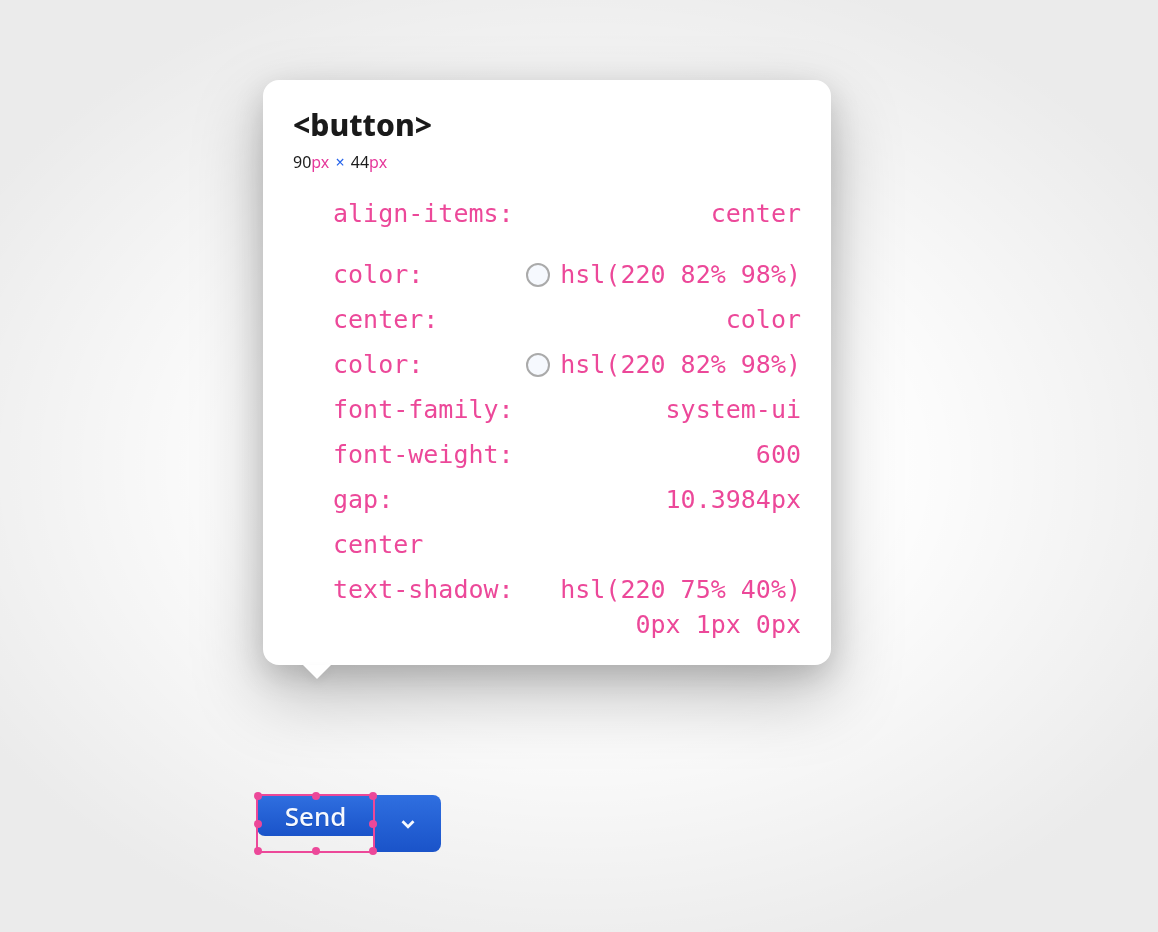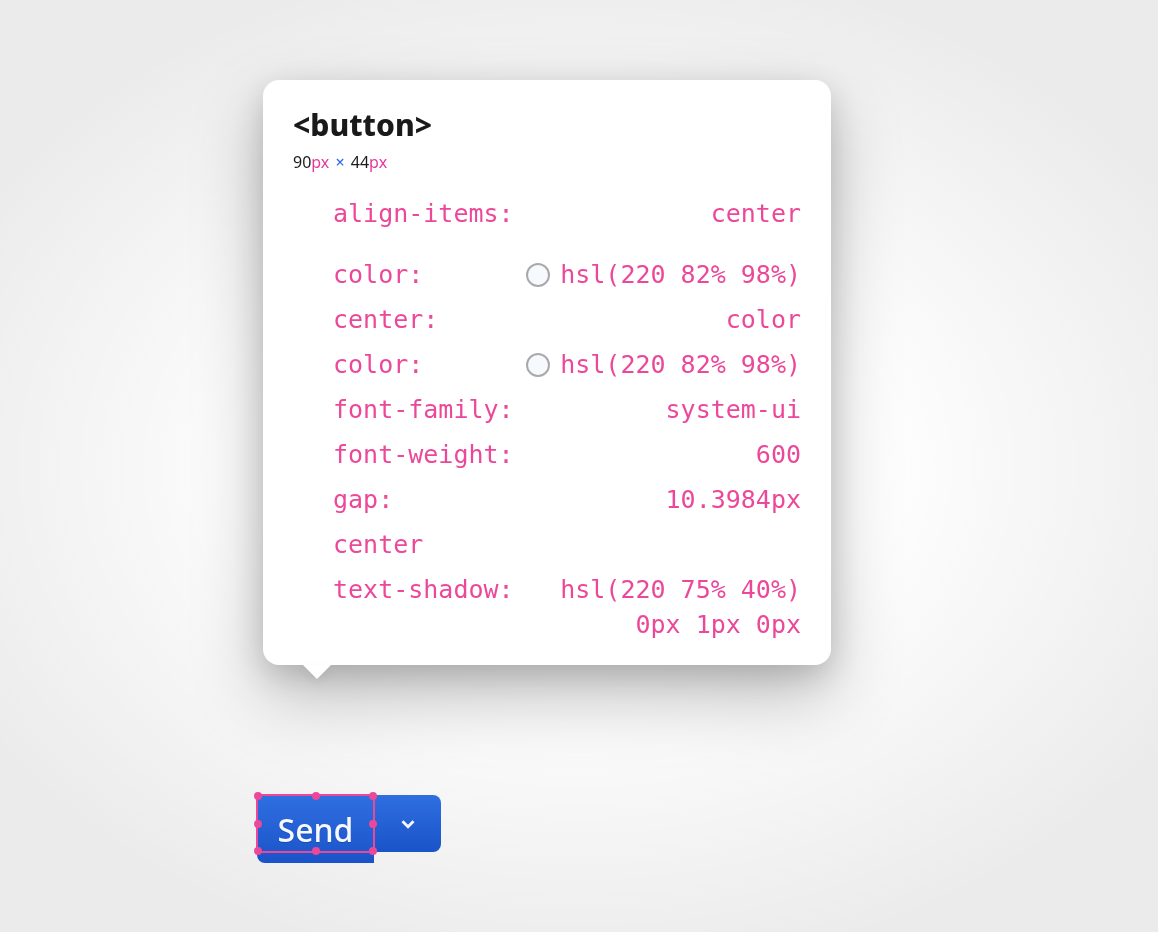--- a/index.html
+++ b/index.html
@@ -126,27 +126,27 @@
     }
 
     .btn-send {
       background: linear-gradient(180deg, #2f6fe0 0%, #1a53c9 100%);
       color: hsl(220, 82%, 98%);
       border: none;
       border-radius: 8px 0 0 8px;
       padding: 16px 32px;
       font-family: system-ui;
       font-weight: 500;
-      font-size: 32px;
+      font-size: 26px;
       text-shadow: hsl(220, 75%, 40%) 0px 1px 0px;
       display: flex;
       align-items: center;
       text-align: center;
       cursor: pointer;
-      height: 68px;
+      height: 41px;
       width: 117px;
       justify-content: center;
     }
 
     .btn-dropdown {
       background: linear-gradient(180deg, #2f6fe0 0%, #1a53c9 100%);
       border: none;
       border-left: 1px solid rgba(0,0,0,0.2);
       border-radius: 0 8px 8px 0;
       padding: 14px 22px;

